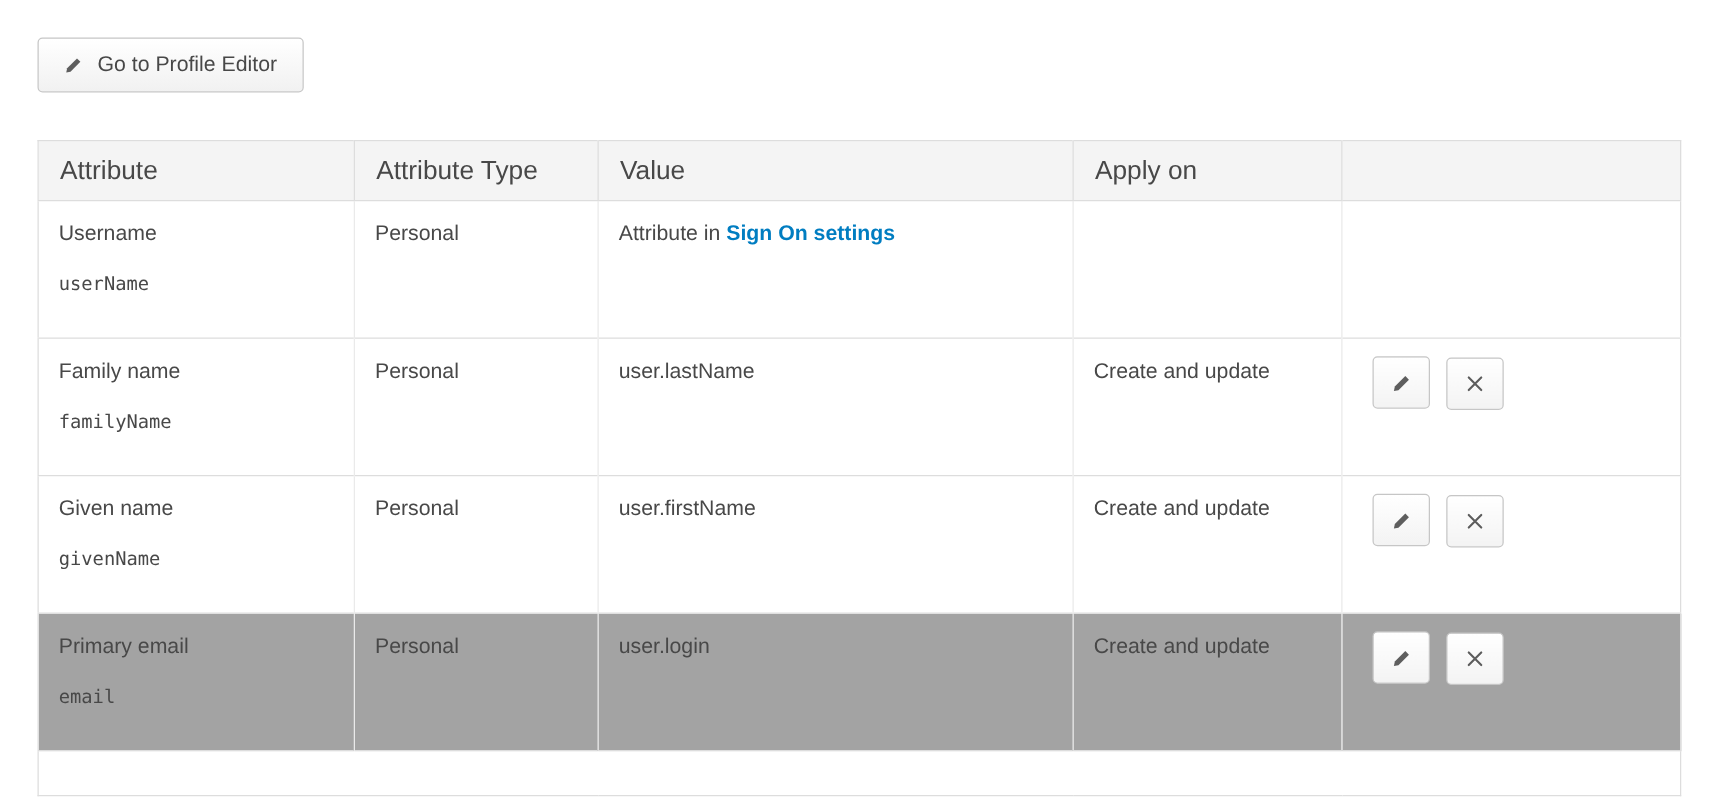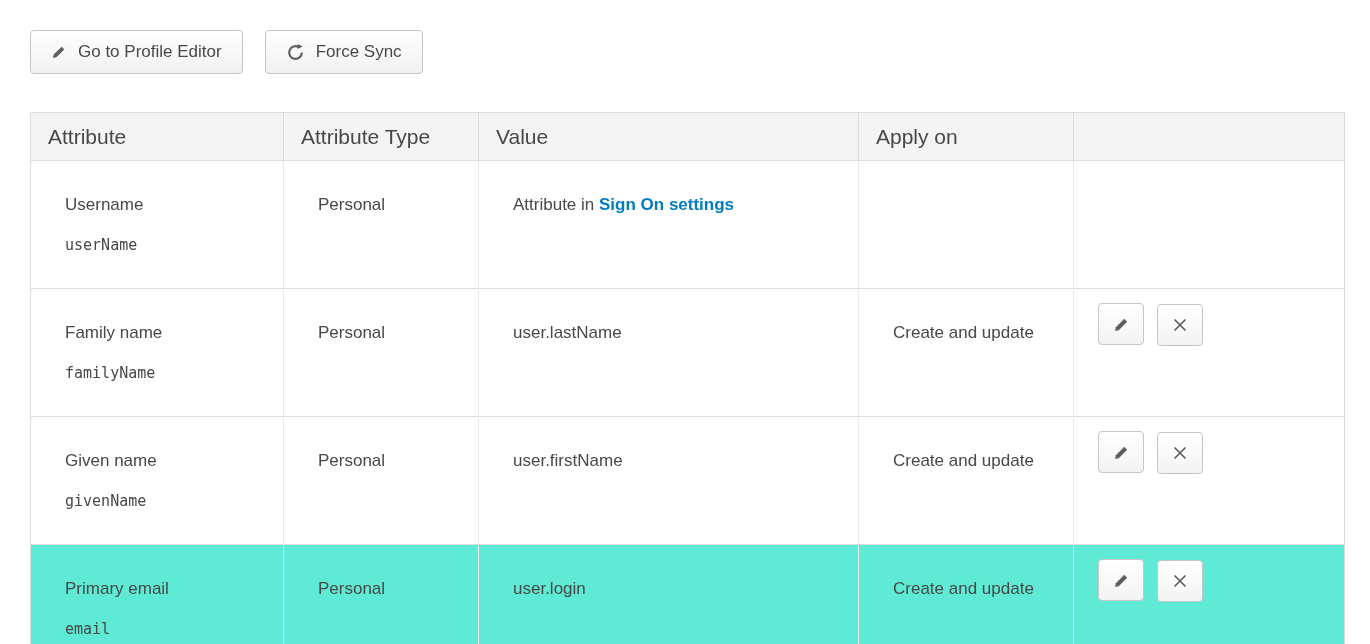--- a/index.html
+++ b/index.html
@@ -35,23 +35,23 @@
   thead th {
     background:var(--header-bg, #f4f4f4);
     height:48px; text-align:left; padding:0 17px;
     font-weight:400; font-size:21px; color:#484848;
     border-bottom:1px solid var(--border-color, #dddddd);
     border-right:1px solid var(--border-color, #dddddd);
   }
   thead th:last-child { border-right:none; }
 
   tbody tr { height:110px; background:#ffffff; }
-  tbody tr.shaded { background:#5eead4; }
+  tbody tr.shaded { background:#a3a3a3; }
   tbody td {
-    vertical-align:top; padding:34px; font-size:17px;
+    vertical-align:top; padding:16px; font-size:17px;
     border-top:1px solid var(--border-color, #dddddd);
     border-right:1px solid #eaeaea;
   }
   tbody td:last-child { border-right:none; }
 
   .attr-label { font-size:17px; }
   .attr-code {
     margin-top:21px;
     font-family:"DejaVu Sans Mono", monospace;
     font-size:15px; color:#484848;
@@ -76,29 +76,20 @@
 <div class="page">
 
   <div class="toolbar">
     <button class="btn">
       <span class="icon">
         <svg viewBox="0 0 16 16" width="16" height="16" aria-hidden="true">
           <path d="M2 14l.7-3.4L10.6 2.7l2.7 2.7-7.9 7.9L2 14z" fill="#5e5e5e"></path>
         </svg>
       </span>
       <span>Go to Profile Editor</span>
-    </button>
-    <button class="btn">
-      <span class="icon">
-        <svg viewBox="0 0 18 18" width="19" height="19" aria-hidden="true">
-          <path d="M15 9 A6 6 0 1 1 12 3.8" fill="none" stroke="#5e5e5e" stroke-width="2"></path>
-          <path d="M11 0.9 L15.8 3.2 L11 5.8 Z" fill="#5e5e5e"></path>
-        </svg>
-      </span>
-      <span>Force Sync</span>
     </button>
   </div>
 
   <table class="attr-table">
     <thead>
       <tr>
         <th class="col-attr">Attribute</th>
         <th class="col-type">Attribute Type</th>
         <th class="col-value">Value</th>
         <th class="col-apply">Apply on</th>

